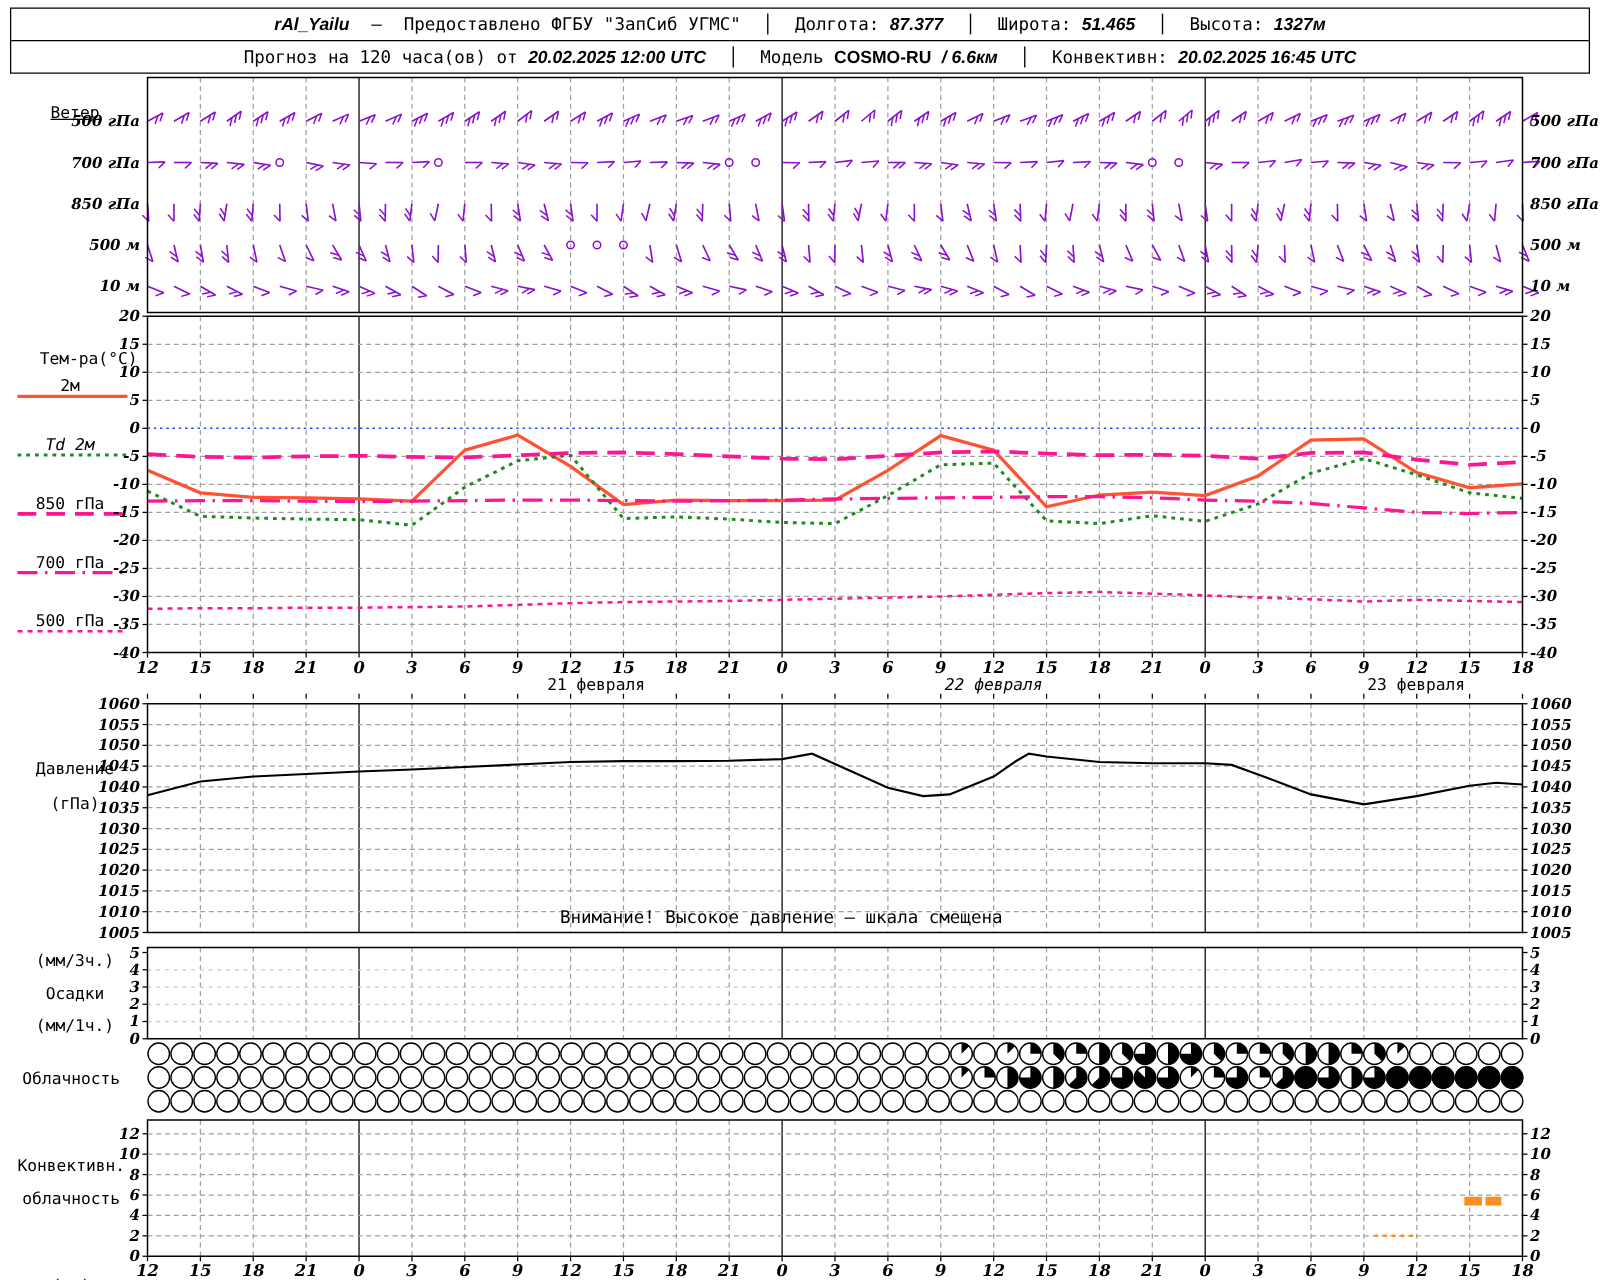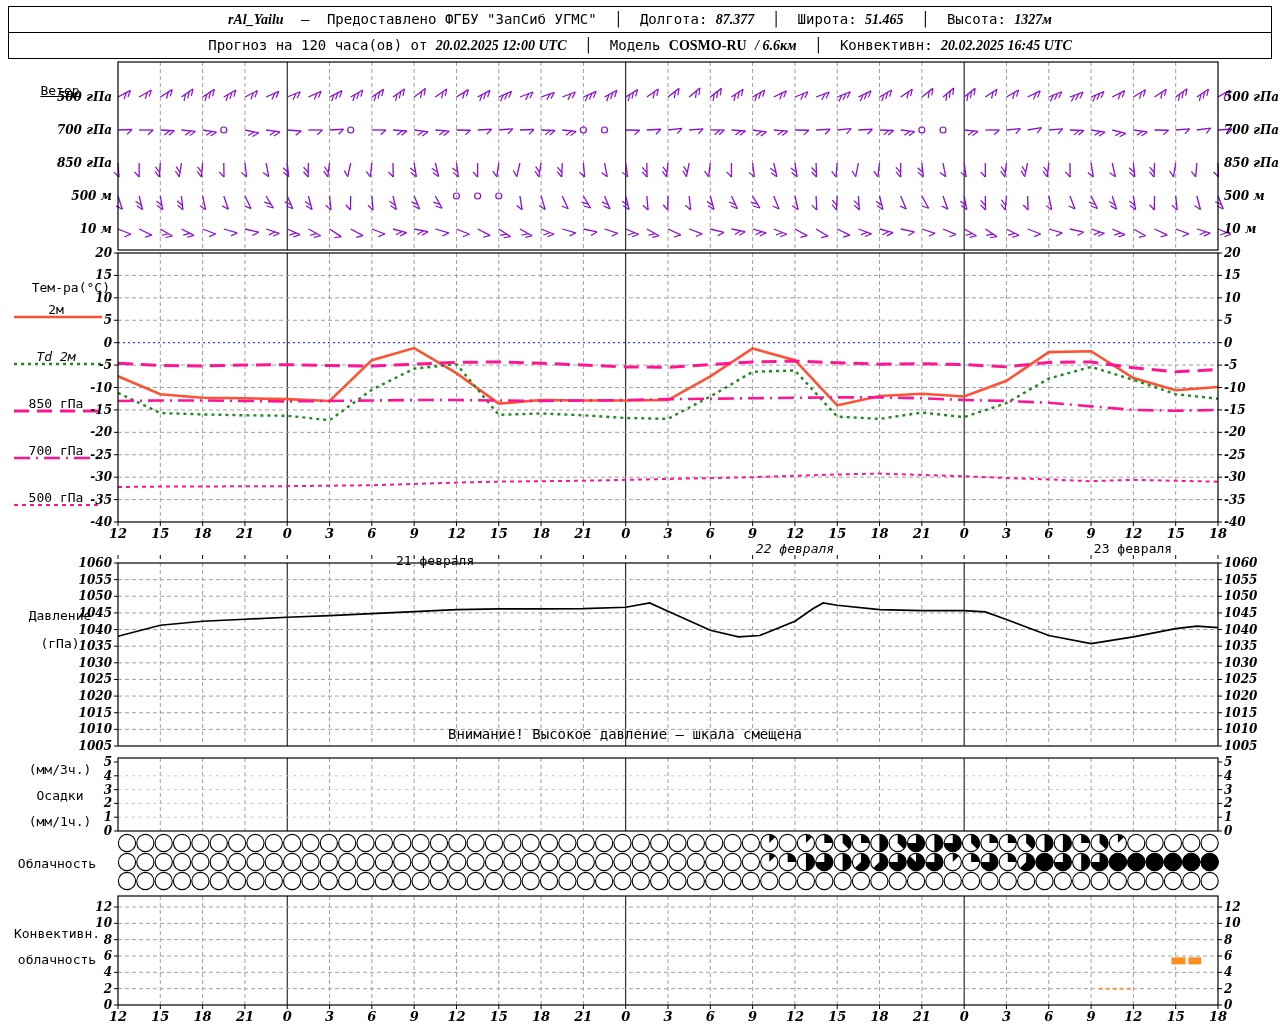--- a/index.html
+++ b/index.html
@@ -1,22 +1,22 @@
 <!DOCTYPE html>
 <html><head>
 <meta charset="utf-8">
 <style>
   html,body{margin:0;padding:0;background:#fff;width:1280px;height:1024px;overflow:hidden;}
   #page{position:relative;width:1280px;height:1024px;font-family:"DejaVu Sans Mono",monospace;color:#000;}
   #chart{position:absolute;left:0;top:0;}
   #hdr{position:absolute;left:8px;top:6px;width:1262px;border:1px solid #000;background:#fff;}
   .hrow{height:25px;line-height:25px;text-align:center;font-size:14px;white-space:nowrap;}
   .hrow2{border-top:1px solid #000;}
-  .hv{font-family:Liberation Serif, serif;font-style:italic;font-weight:bold;}
-  .hb{font-family:Liberation Serif, serif;font-weight:bold;}
+  .hv{font-family:Liberation Sans, sans-serif;font-style:italic;font-weight:bold;}
+  .hb{font-family:Liberation Sans, sans-serif;font-weight:bold;}
   .sep{margin:0 9px;}
   .lbl{position:absolute;font-size:13px;white-space:nowrap;}
   .warn{font-weight:normal;font-size:14px;}
   text.num{font-family:"DejaVu Serif",serif;font-style:italic;font-weight:bold;font-size:12px;fill:#000;}
   text.tnum{font-family:"DejaVu Serif",serif;font-style:italic;font-weight:bold;font-size:13px;fill:#000;}
 </style>
 </head>
 <body>
 
 <div id="page">
@@ -1457,16 +1457,16 @@
   <div class="lbl" style="left:8px;top:762px;width:104px;text-align:center;">(мм/3ч.)</div>
   <div class="lbl" style="left:8px;top:788px;width:104px;text-align:center;">Осадки</div>
   <div class="lbl" style="left:8px;top:814px;width:104px;text-align:center;">(мм/1ч.)</div>
 
   <div class="lbl" style="left:4px;top:856px;width:106px;text-align:center;">Облачность</div>
 
   <div class="lbl" style="left:4px;top:926px;width:106px;text-align:center;">Конвективн.</div>
   <div class="lbl" style="left:4px;top:952px;width:106px;text-align:center;">облачность</div>
   <div class="lbl" style="left:4px;top:978px;width:106px;text-align:center;margin-top:44px;">(км)</div>
 
-  <div class="lbl" style="left:396px;top:553px;width:120px;text-align:left;">21 февраля</div>
+  <div class="lbl" style="left:396px;top:541px;width:120px;text-align:right;">21 февраля</div>
   <div class="lbl" style="left:735px;top:541px;width:120px;text-align:center;font-style:italic;">22 февраля</div>
   <div class="lbl" style="left:1073px;top:541px;width:120px;text-align:center;">23 февраля</div>
 </div>
 
 </body></html>

